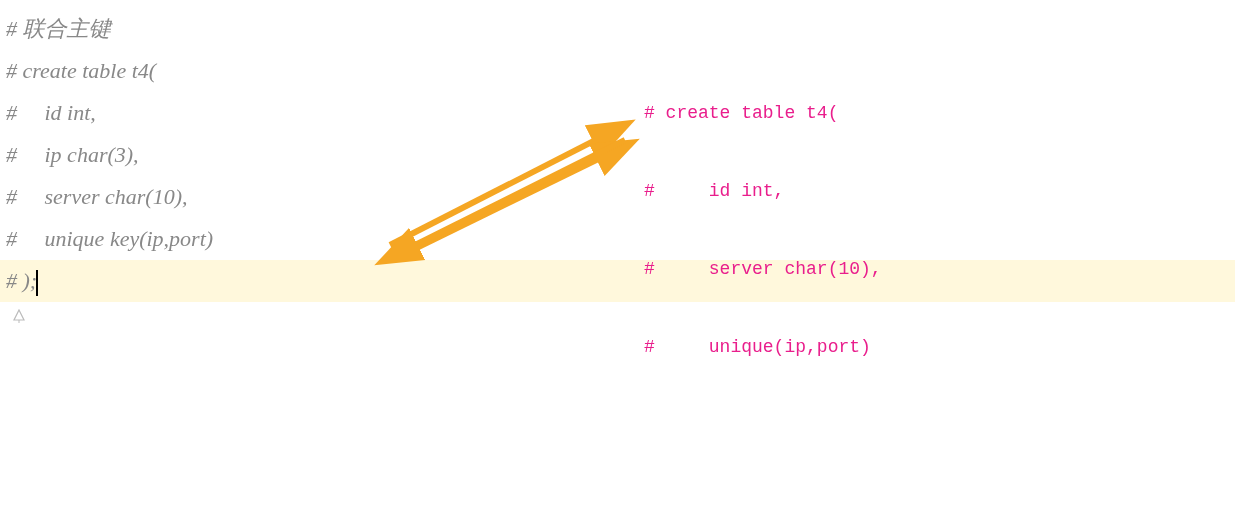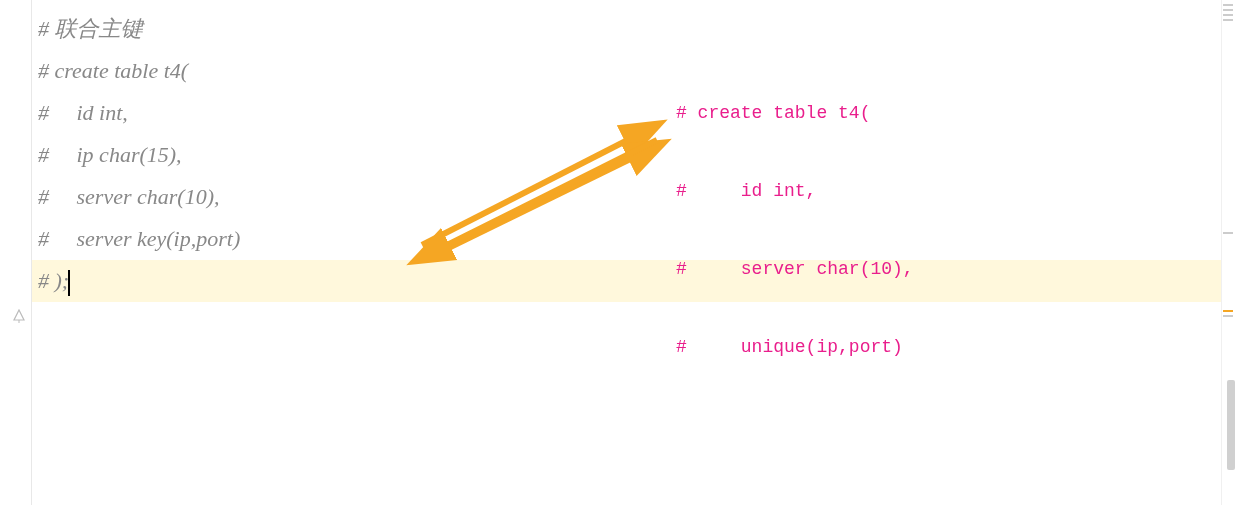--- a/index.html
+++ b/index.html
@@ -13,20 +13,21 @@
       width: 1235px;
       height: 505px;
       overflow: hidden;
       position: relative;
     }
     .editor-container {
       display: flex;
       width: 100%;
       height: 100%;
       position: relative;
+      flex-direction: column;
     }
     .gutter {
       width: 32px;
       background: #ffffff;
       border-right: 1px solid #e8e8e8;
       flex-shrink: 0;
       position: relative;
     }
     .fold-marker {
       position: absolute;
@@ -124,23 +125,23 @@
         <path d="M7 1 L12 11 L2 11 Z" fill="none" stroke="#bbb" stroke-width="1.2"></path>
         <line x1="7" y1="11" x2="7" y2="14" stroke="#bbb" stroke-width="1"></line>
       </svg>
     </div>
   </div>
 
   <div class="code-area">
     <div class="code-line"># 联合主键</div>
     <div class="code-line"># create table t4(</div>
     <div class="code-line">#     id int,</div>
-    <div class="code-line">#     ip char(15),</div>
+    <div class="code-line">#     ip char(3),</div>
     <div class="code-line">#     server char(10),</div>
-    <div class="code-line">#     server key(ip,port)</div>
+    <div class="code-line">#     unique key(ip,port)</div>
     <div class="code-line current-line"><span># );</span><span class="cursor"></span></div>
 
     <div class="right-code">
       <div># create table t4(</div>
       <div>#     id int,</div>
       <div>#     server char(10),</div>
       <div>#     unique(ip,port)</div>
       
     </div>
 

